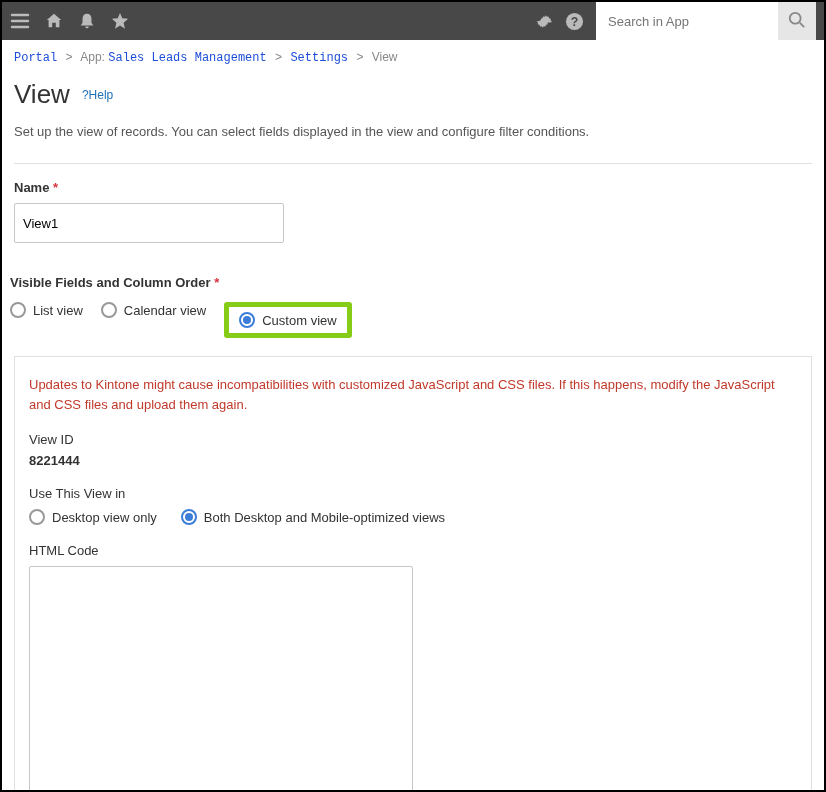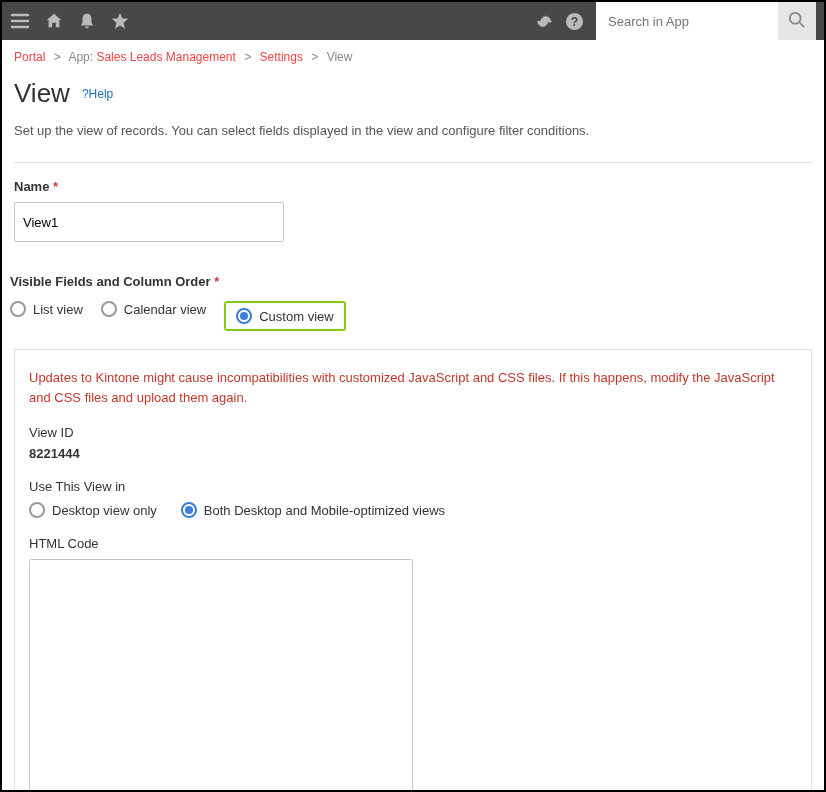--- a/index.html
+++ b/index.html
@@ -9,42 +9,42 @@
 .topbar { background: #484848; height: 38px; display: flex; align-items: center; padding: 0 8px; }
 .topbar-left { display: flex; gap: 15px; align-items: center; flex: 1; }
 .topbar-right { display: flex; gap: 12px; align-items: center; }
 .topbar .icon { color: #bababa; display: flex; align-items: center; justify-content: center; cursor: pointer; }
 .search-wrap { display: flex; align-items: flex-end; background: #fff; height: 38px; }
 .search-input { border: none; outline: none; padding: 0 12px; width: 182px; height: 38px; font-size: 13px; }
 .search-btn { width: 38px; height: 38px; background: #e6e6e6; border: none; display: flex; align-items: center; justify-content: center; cursor: pointer; }
 
 
 .breadcrumb { padding: 10px 12px 8px; font-size: 12px; color: #888; }
-.breadcrumb a { color: #ef4444; text-decoration: none; }
+.breadcrumb a { color: #1d4ed8; text-decoration: none; font-family: Liberation Mono, monospace; }
 .breadcrumb .sep { color: #888; padding: 0 5px; }
 .breadcrumb .cur { color: #888; }
 
 
 .page-head { padding: 6px 12px 12px; }
 .page-title-row { display: flex; align-items: center; gap: 12px; }
 .page-title { font-size: 26px; font-weight: normal; color: #333; }
 .help-link { color: #2070b8; font-size: 12px; text-decoration: none; cursor: pointer; }
 .page-desc { font-size: 13px; color: #555; margin-top: 14px; }
 .hr { border: none; border-top: 1px solid #e0e0e0; margin: 12px 12px 0; }
 
 
 .section { padding: 16px 12px 4px; }
 .label { font-size: 13px; font-weight: bold; color: #333; }
 .req { color: #d9333f; }
 .text-input { width: 270px; height: 40px; border: 1px solid #c7c7c7; border-radius: 2px; padding: 4px 8px; font-size: 13px; margin-top: 8px; }
 
 
 .radio-row { display: flex; gap: 18px; align-items: flex-start; margin-top: 12px; }
 .radio-item { display: flex; align-items: center; gap: 7px; cursor: pointer; }
-.radio-item.selected-box { border: 2px solid #84cc16; border-radius: 3px; padding: 5px 10px; }
+.radio-item.selected-box { border: 5px solid #84cc16; border-radius: 3px; padding: 5px 10px; }
 .radio-circle { width: 16px; height: 16px; border: 2px solid #999; border-radius: 50%; background: #fff; position: relative; flex-shrink: 0; }
 .radio-item.selected .radio-circle { border-color: #3b7dd8; }
 .radio-item.selected .radio-circle::after { content: ""; position: absolute; width: 8px; height: 8px; background: #3b7dd8; border-radius: 50%; top: 2px; left: 2px; }
 .radio-label { font-size: 13px; color: #333; }
 
 
 .panel { border: 1px solid #e0e0e0; margin: 14px 12px 0; padding: 18px 14px; }
 .warn { color: #c0392b; font-size: 13px; line-height: 1.5; }
 .field-block { margin-top: 18px; }
 .field-label { font-size: 13px; color: #333; }

